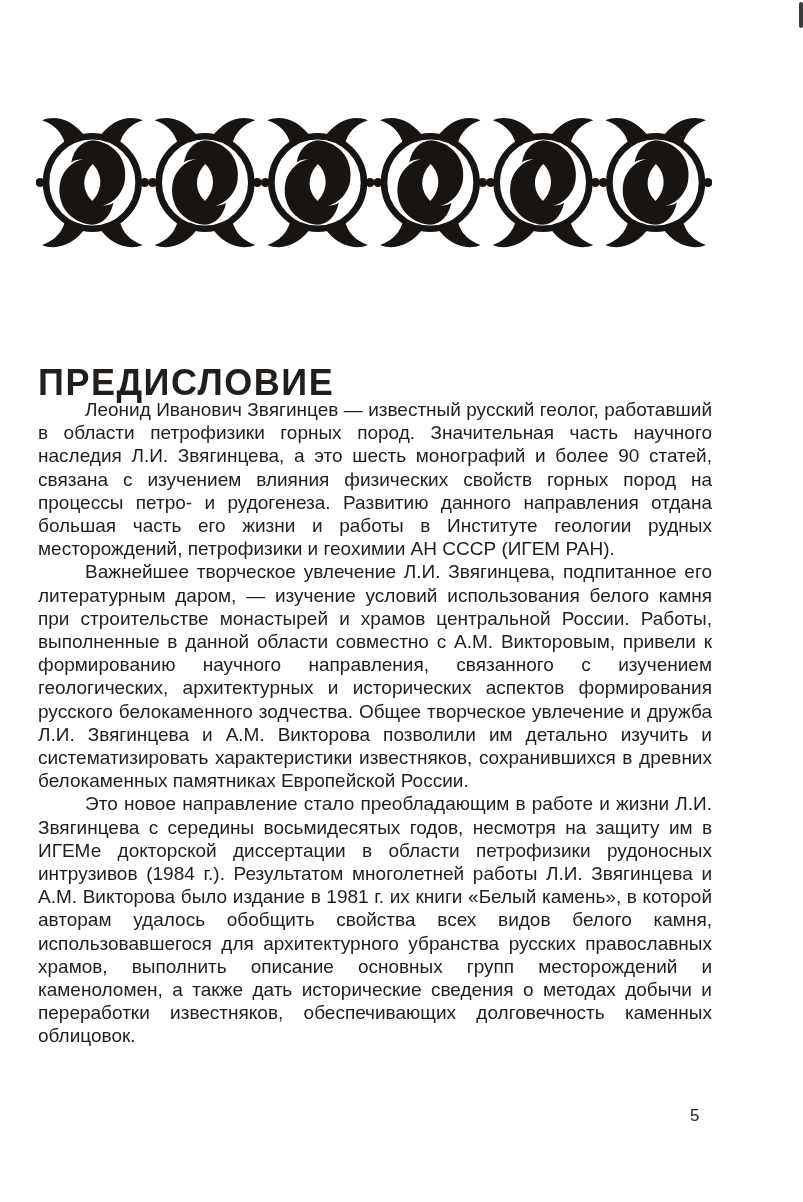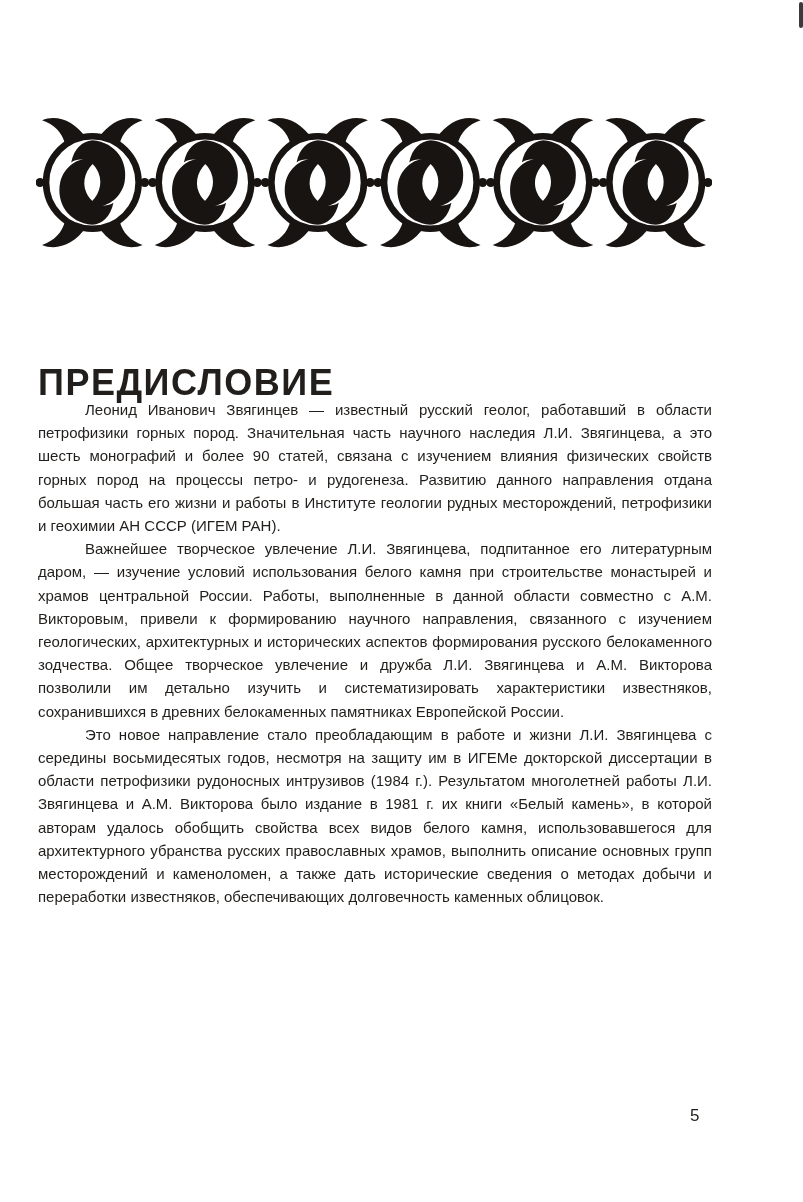--- a/index.html
+++ b/index.html
@@ -40,21 +40,21 @@
     font-size: 36px;
     font-weight: bold;
     letter-spacing: 1.5px;
     color: #211e1b;
   }
   .body-text {
     position: absolute;
     left: 38px;
     top: 398px;
     width: 674px;
-    font-size: 15px;
+    font-size: 19px;
     line-height: 23.2px;
     text-align: justify;
     color: #211e1b;
   }
   .body-text p {
     margin: 0;
     text-indent: 47px;
   }
   .page-number {
     position: absolute;

